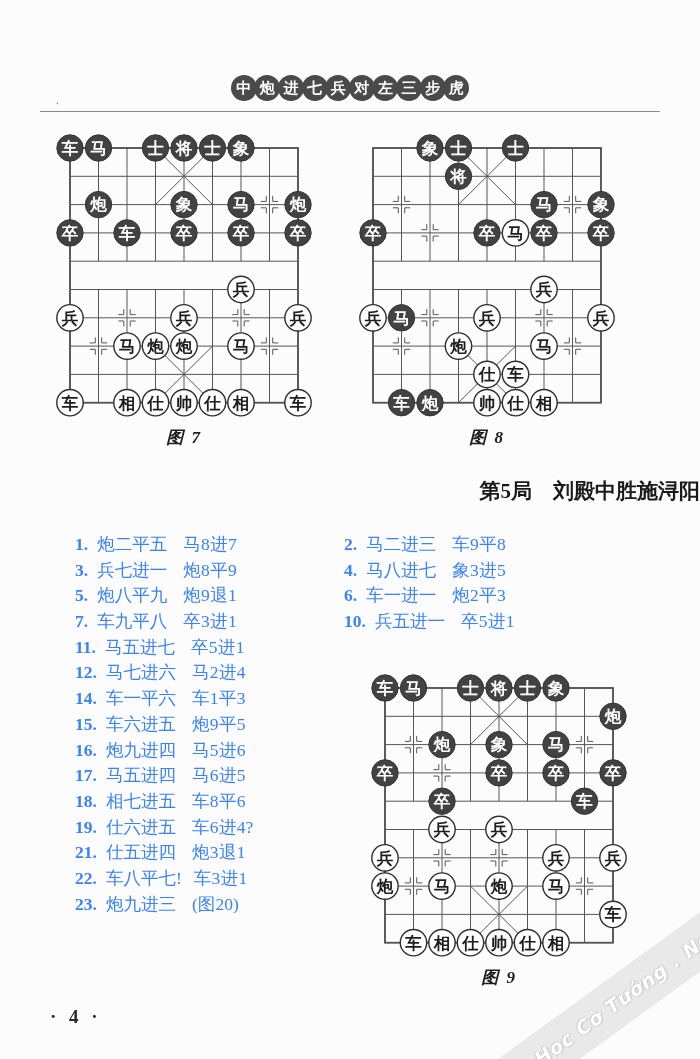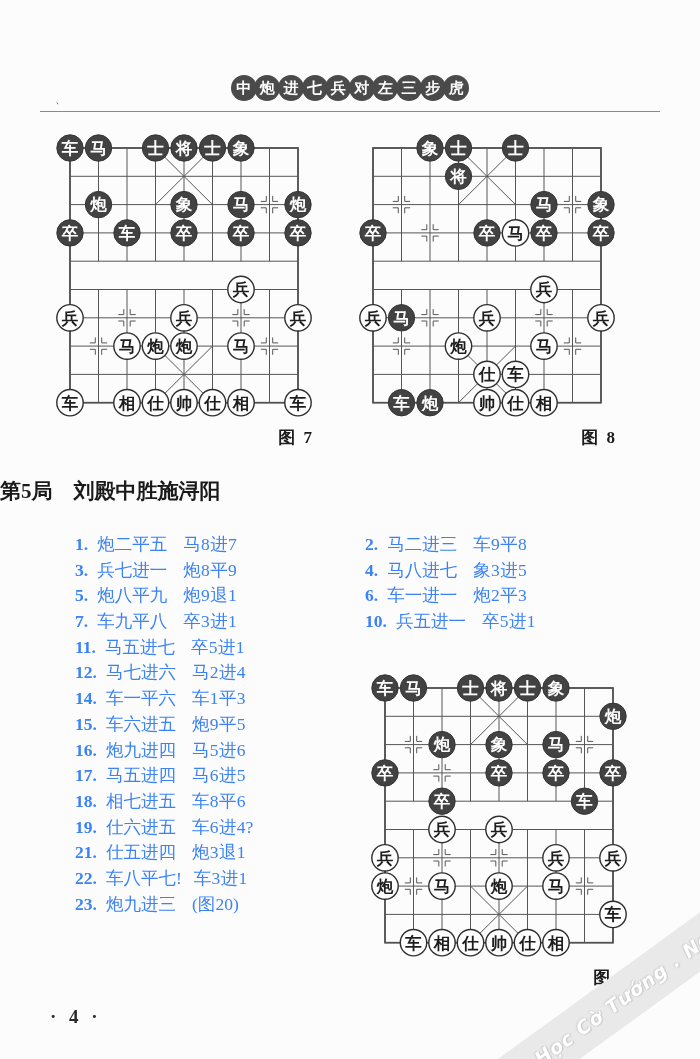--- a/index.html
+++ b/index.html
@@ -19,33 +19,33 @@
     background:#4a4a4a; color:#fff;
     font-family:"Liberation Sans", sans-serif; font-weight:bold; font-size:15px;
     display:flex; align-items:center; justify-content:center;
     margin:0 -1.2px;
   }
   .rule { position:absolute; top:111px; left:40px; width:620px; height:1px; background:#8a8a8a; }
   .stray { position:absolute; top:92px; left:55px; font-size:11px; color:#555; }
   
   .board { position:absolute; width:260px; }
   .board-label {
-    text-align:right; font-weight:bold; font-size:17px;
-    margin-top:3px; letter-spacing:2px; color:#1c1c1c;
+    text-align:center; font-weight:bold; font-size:17px;
+    margin-top:3px; letter-spacing:2px; color:#1c1c1c;font-style:italic;
   }
   svg text { font-family:"Liberation Sans", sans-serif; }
   
   .section-title {
     position:absolute; top:477px; left:0; width:100%;
-    text-align:left; font-size:21px; font-weight:bold; color:#1a1a1a;
+    text-align:right; font-size:21px; font-weight:bold; color:#1a1a1a;
   }
   
   .moves { position:absolute; font-size:17.5px; color:#3b82f6; }
   .moves-left  { left:75px;  top:532px; }
-  .moves-right { left:365px; top:532px; }
+  .moves-right { left:344px; top:532px; }
   .mrow { height:25.7px; line-height:25.7px; white-space:nowrap; }
   .mno  { font-weight:bold; display:inline-block; margin-right:9px; }
   .mred { display:inline-block; min-width:74px; }
   .mblack { margin-left:12px; word-spacing:-4px; }
   
   .page-number {
     position:absolute; left:50px; top:1006px;
     font-size:19px; font-weight:bold; letter-spacing:4px; color:#2a2a2a;
   }
   .watermark {

